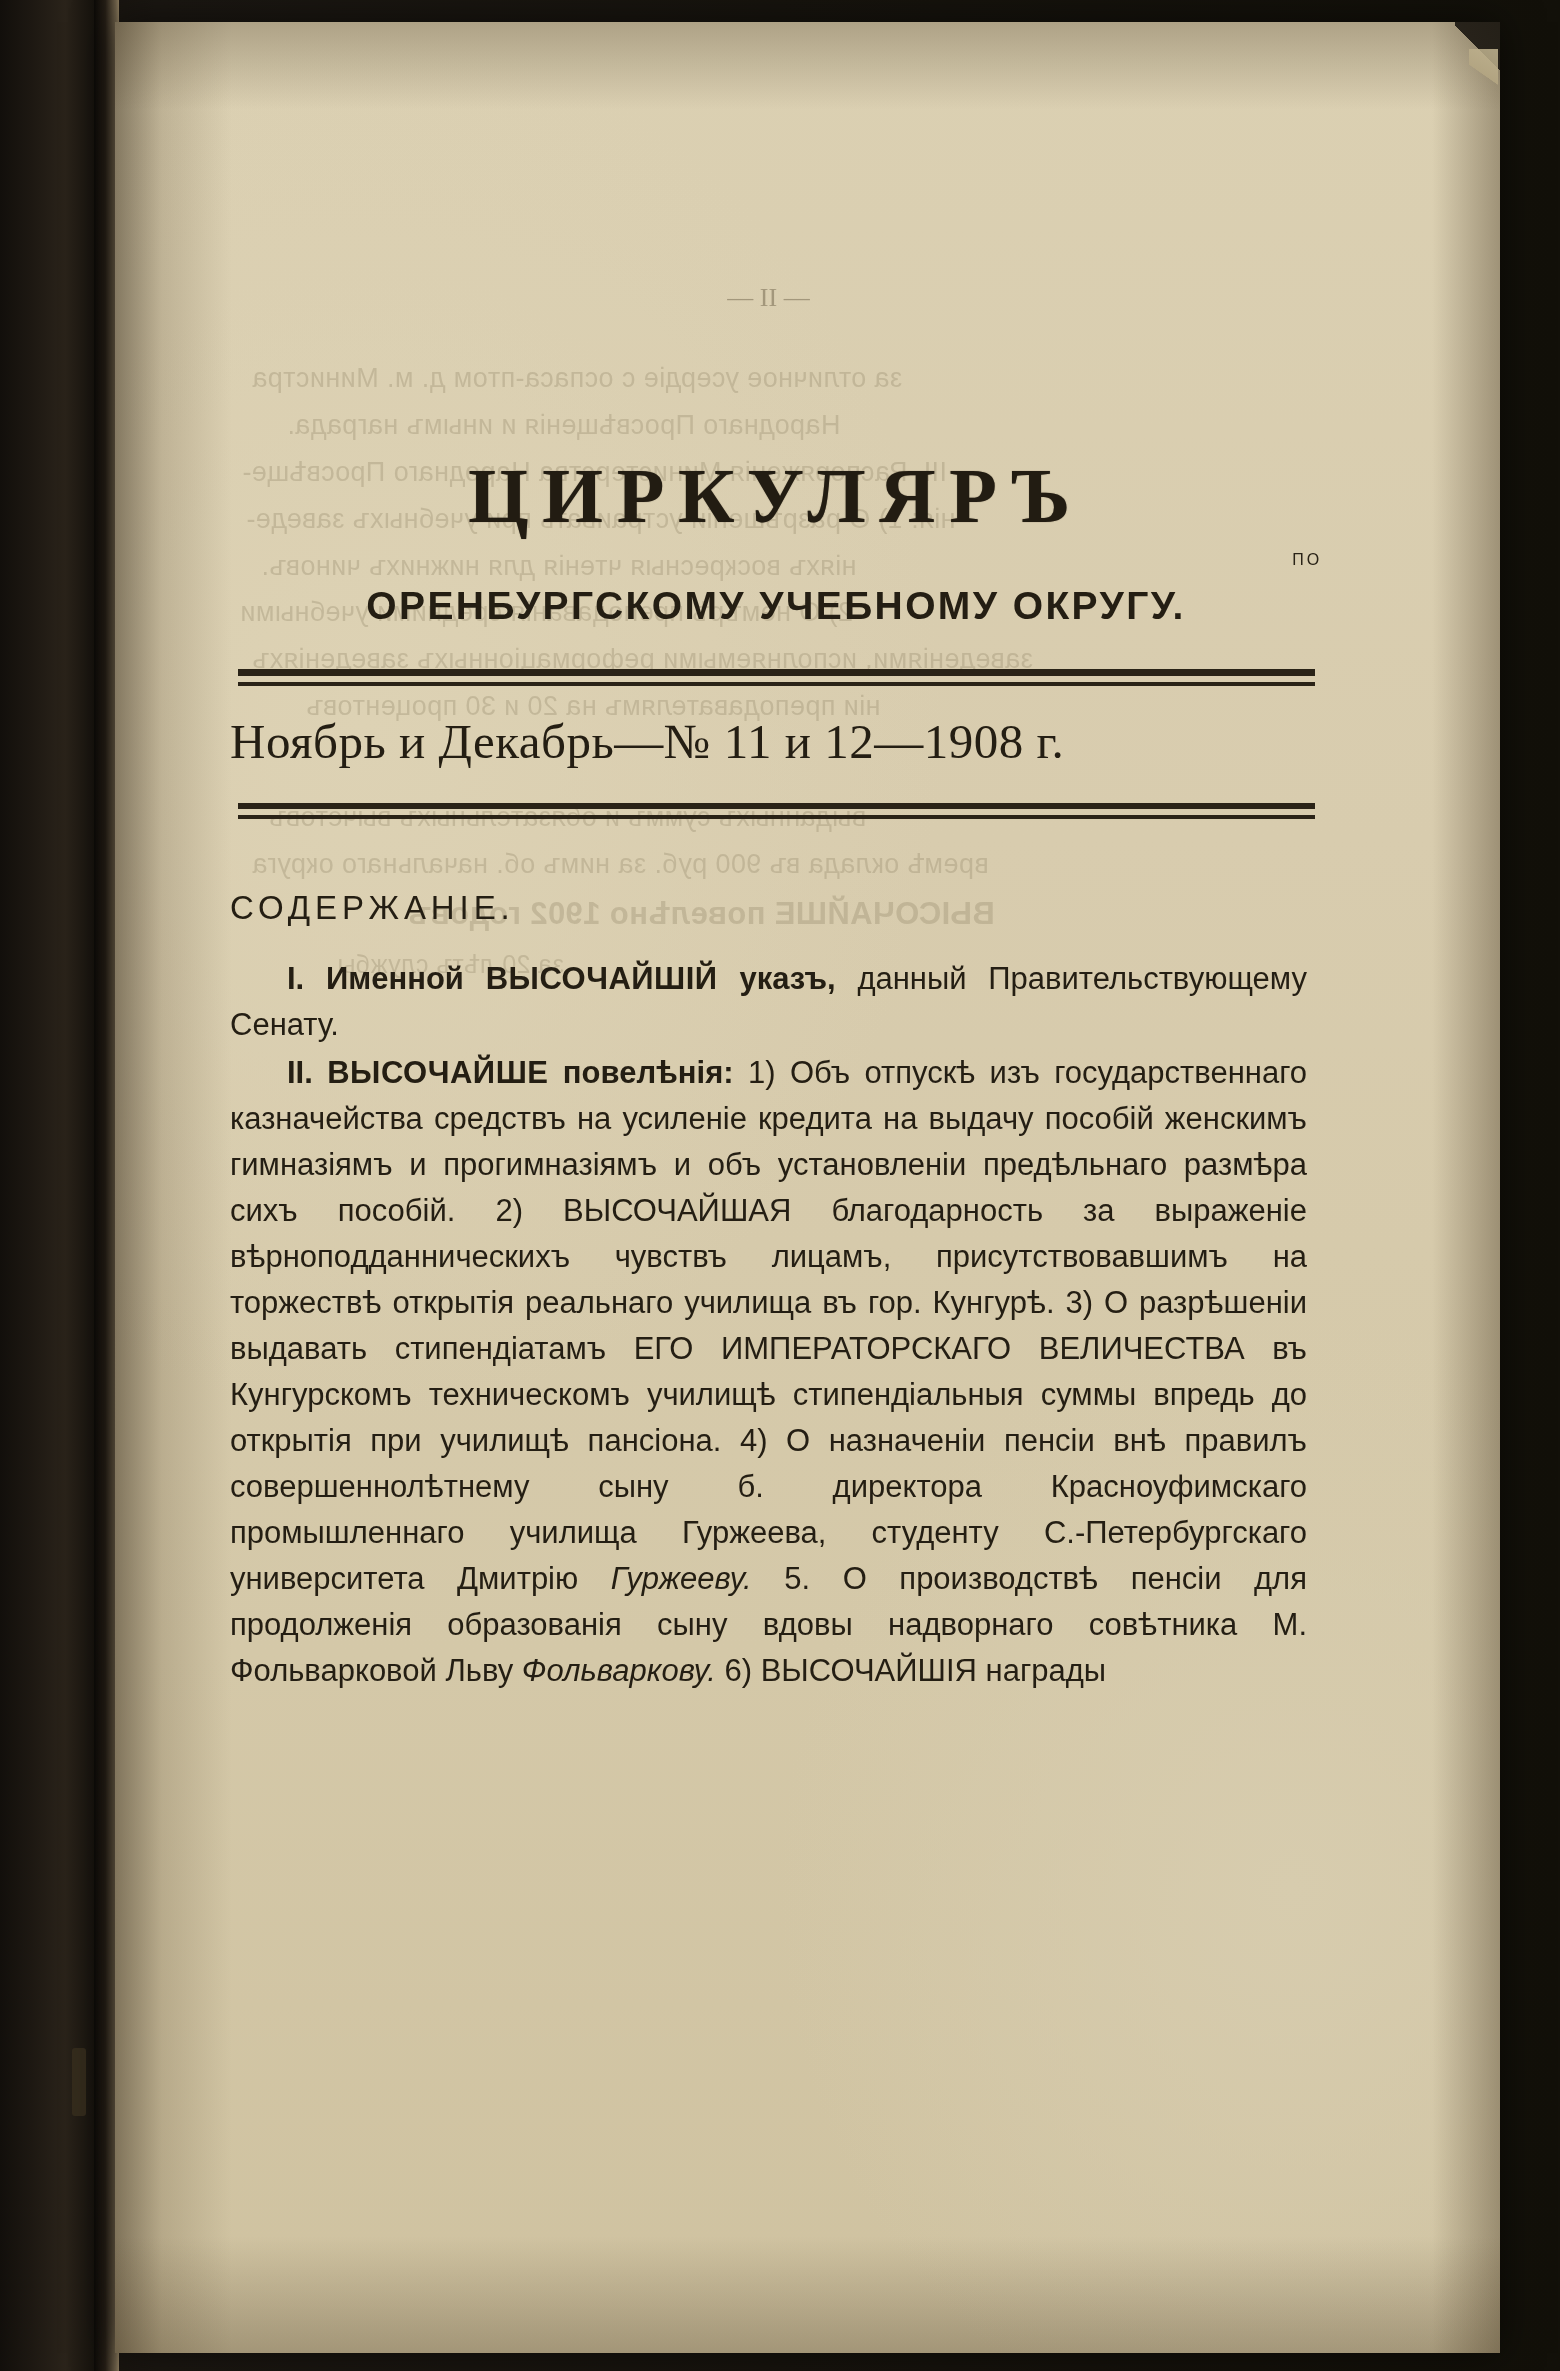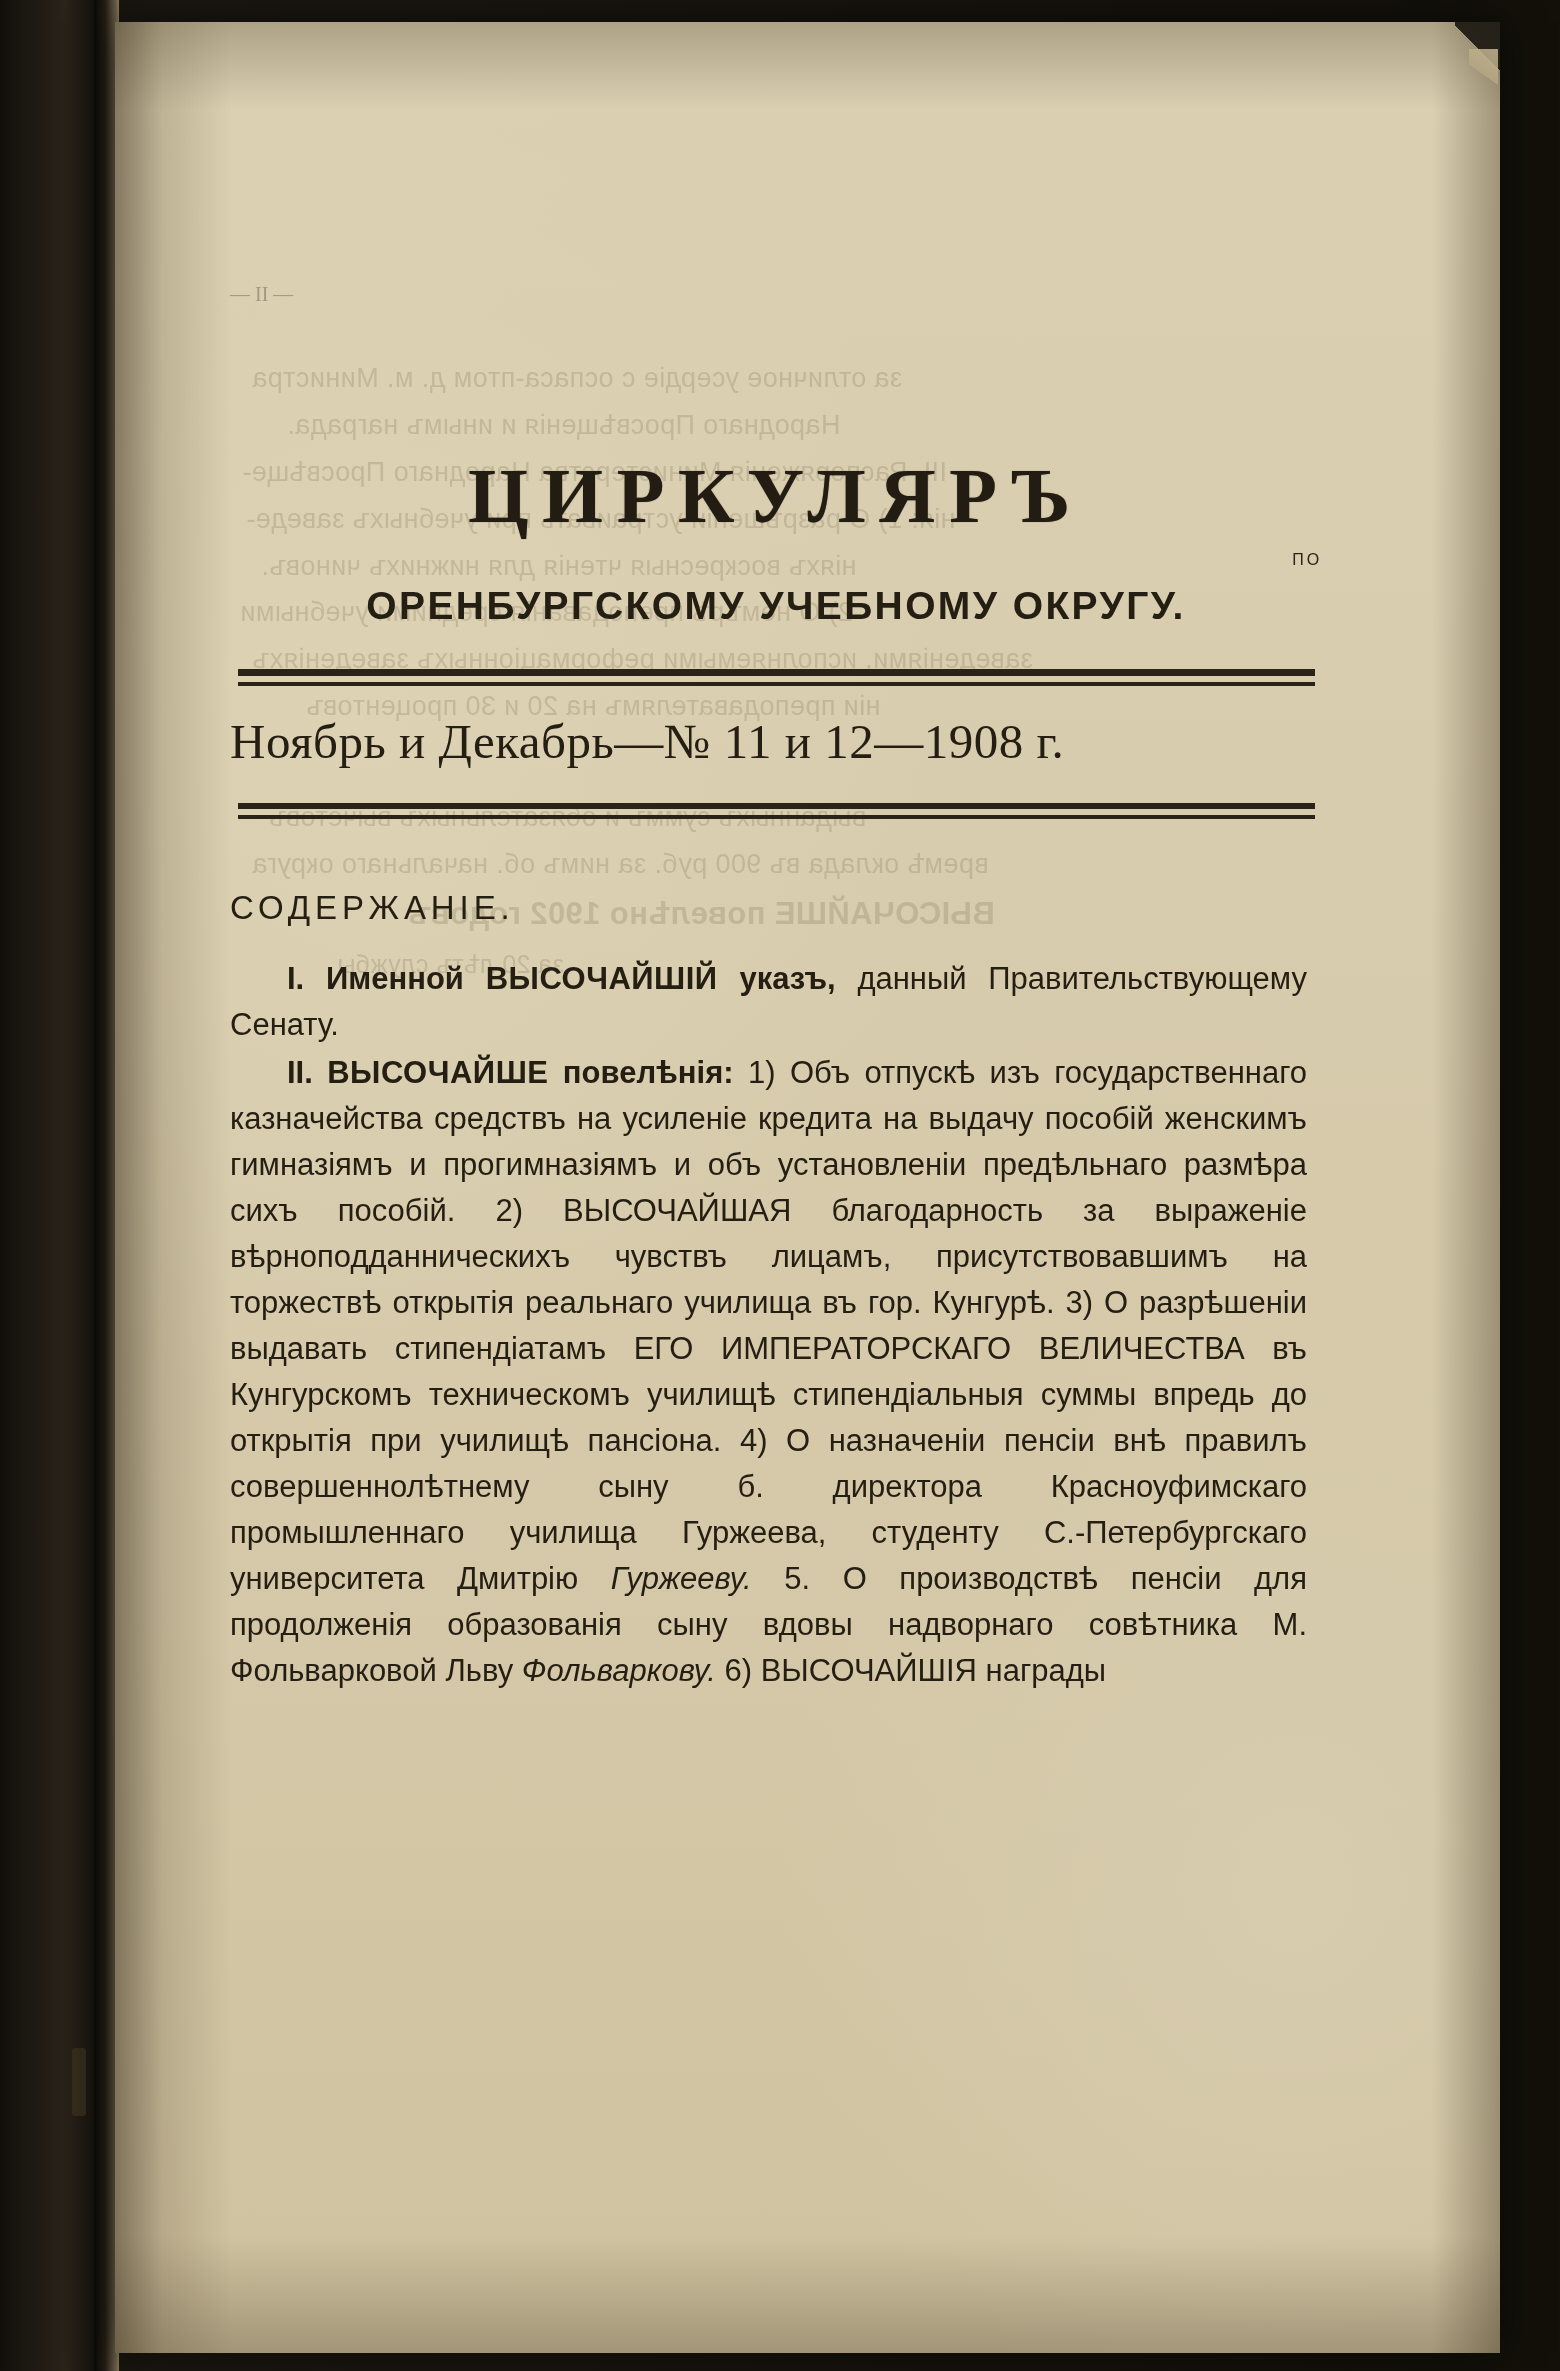--- a/index.html
+++ b/index.html
@@ -193,22 +193,23 @@
   .toc-body p { margin: 0; text-indent: 57px; }
   .toc-body p + p { margin-top: 2px; }
   .b { font-weight: 700; }
   .sc { font-weight: 700; letter-spacing: 0.5px; }
 
   
   .folio {
     position: absolute;
     left: 0; top: 261px;
     width: 1077px;
+    text-align: center;
     font-family: "Liberation Serif", serif;
-    font-size: 20px;
+    font-size: 26px;
     color: #6d6148;
     opacity: .5;
   }
 </style>
 </head>
 <body>
 
 <div class="scan-bed"></div>
 
 <div class="spine"></div>

